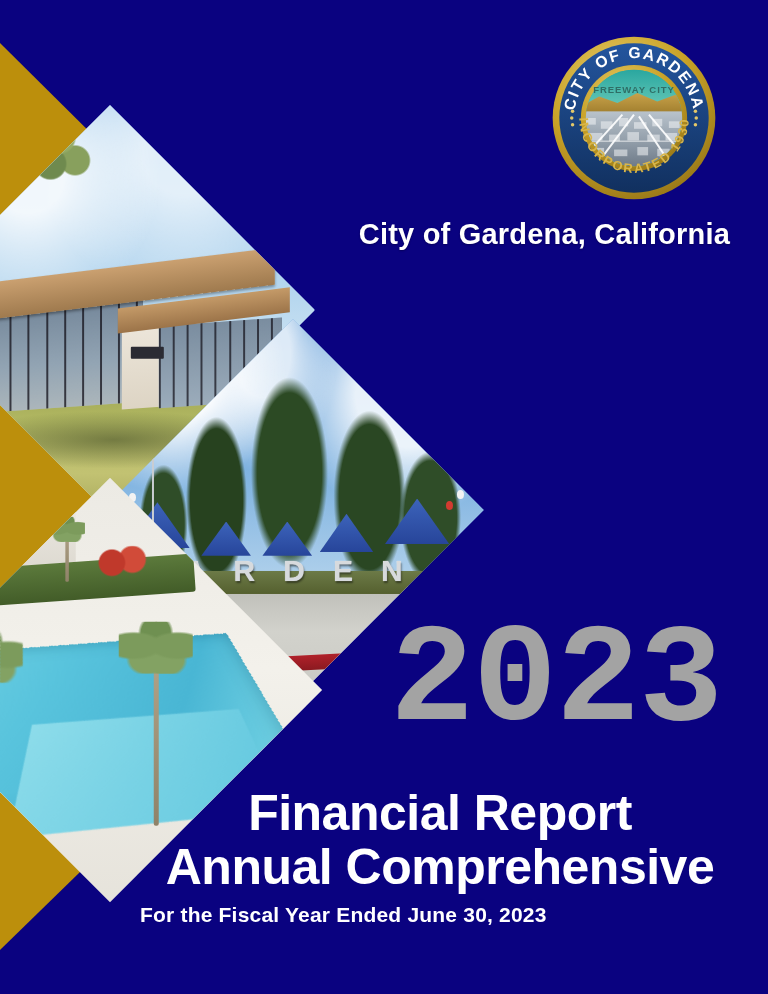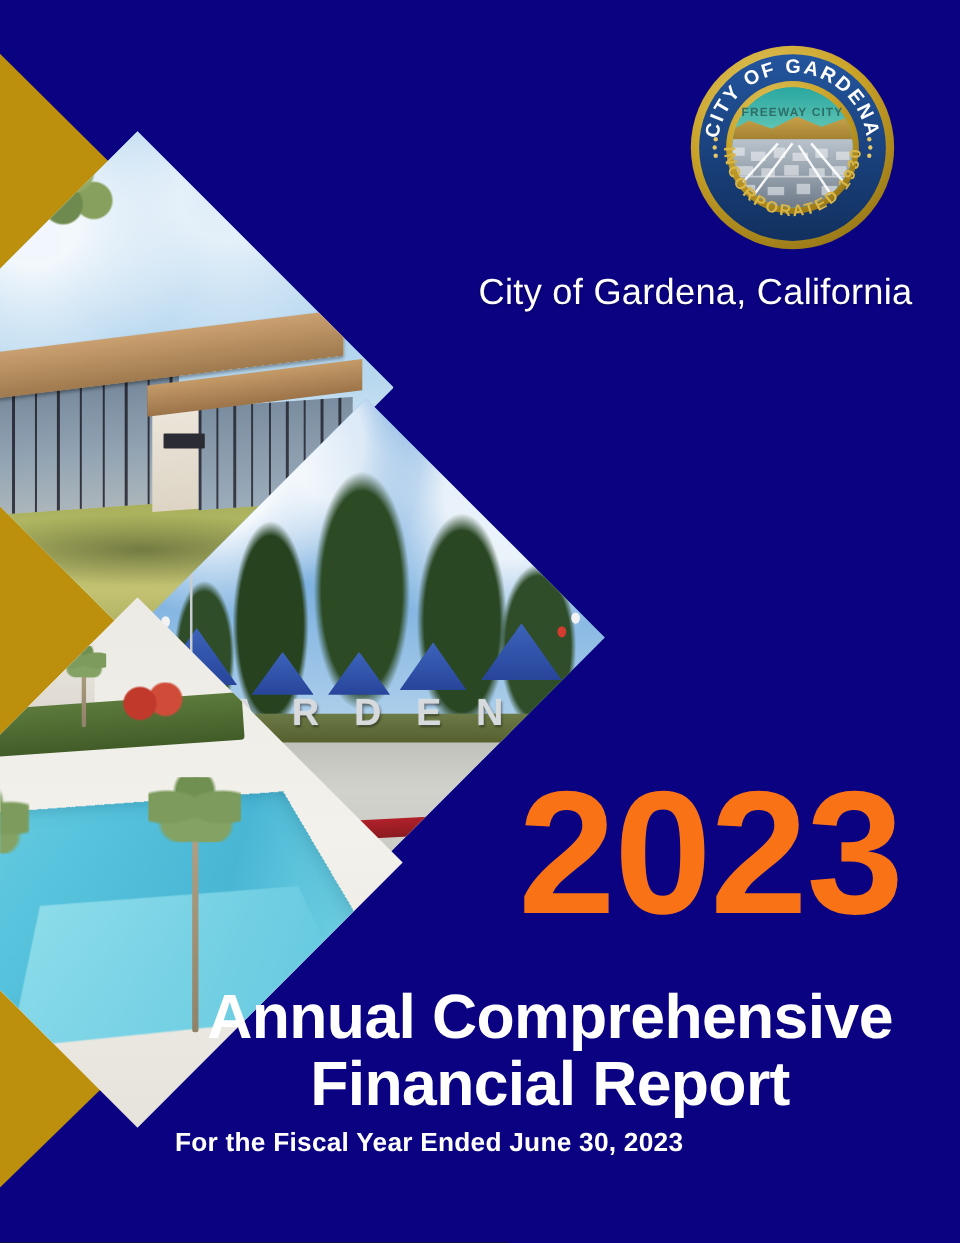--- a/index.html
+++ b/index.html
@@ -247,34 +247,35 @@
   }
   .text-layer > * { pointer-events: auto; }
 
   #city-line {
     position: absolute;
     left: 0; right: 38px;
     top: 218px;
     text-align: right;
     color: #ffffff;
     font-size: 29px;
-    font-weight: 400;
+    font-weight: 700;
     letter-spacing: .2px;
     text-shadow: 0 1px 2px rgba(0,0,0,.3);
   }
   #year {
     position: absolute;
     left: 0; right: 46px;
     top: 612px;
     text-align: right;
-    color: #f97316;
+    color: #a3a3a3;
     font-size: 140px;
     font-weight: 700;
     line-height: 1;
     letter-spacing: -1px;
+    font-family: Liberation Mono, monospace;
   }
   #report-title {
     position: absolute;
     left: 140px; right: 28px;
     top: 786px;
     text-align: center;
     color: #ffffff;
     font-size: 50px;
     font-weight: 700;
     line-height: 1.08;
@@ -466,20 +467,20 @@
         <circle cx="174" cy="108" r="2.1"></circle>
     </g>
   </svg>
 
   <div class="text-layer">
     <div id="city-line">City of Gardena, California</div>
 
     <div id="year">2023</div>
 
     <div id="report-title">
+      <div>Financial Report</div>
       <div>Annual Comprehensive</div>
-      <div>Financial Report</div>
     </div>
 
     <div id="fiscal-line">For the Fiscal Year Ended June 30, 2023</div>
   </div>
 
 </div>
 
 </body></html>

